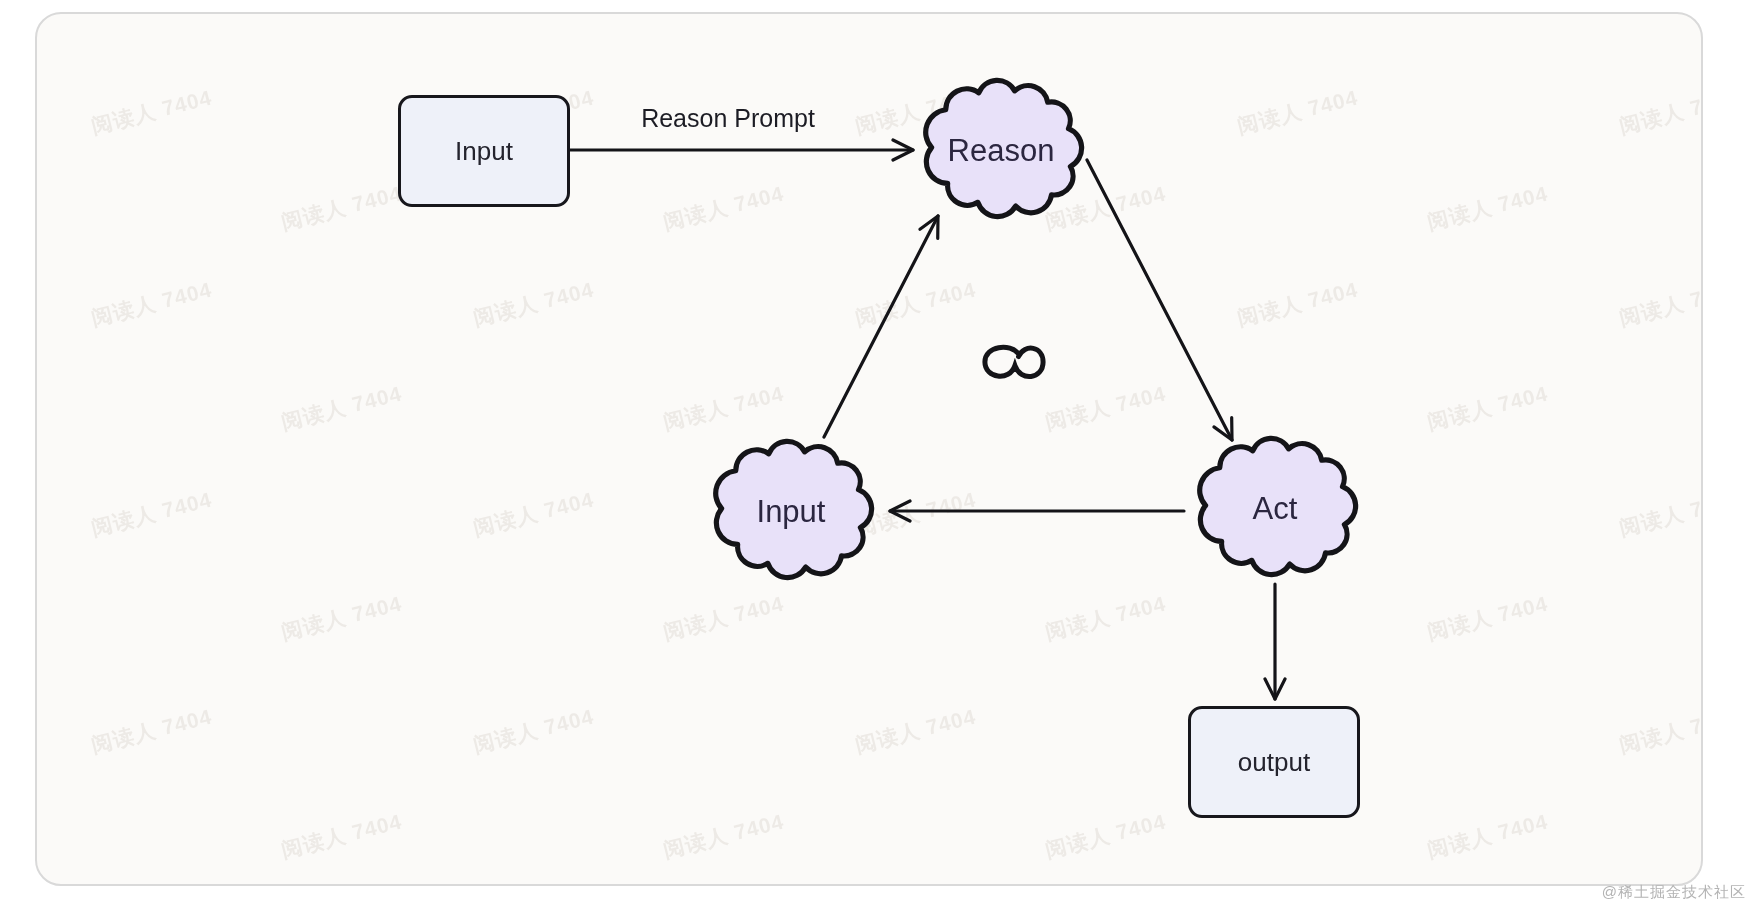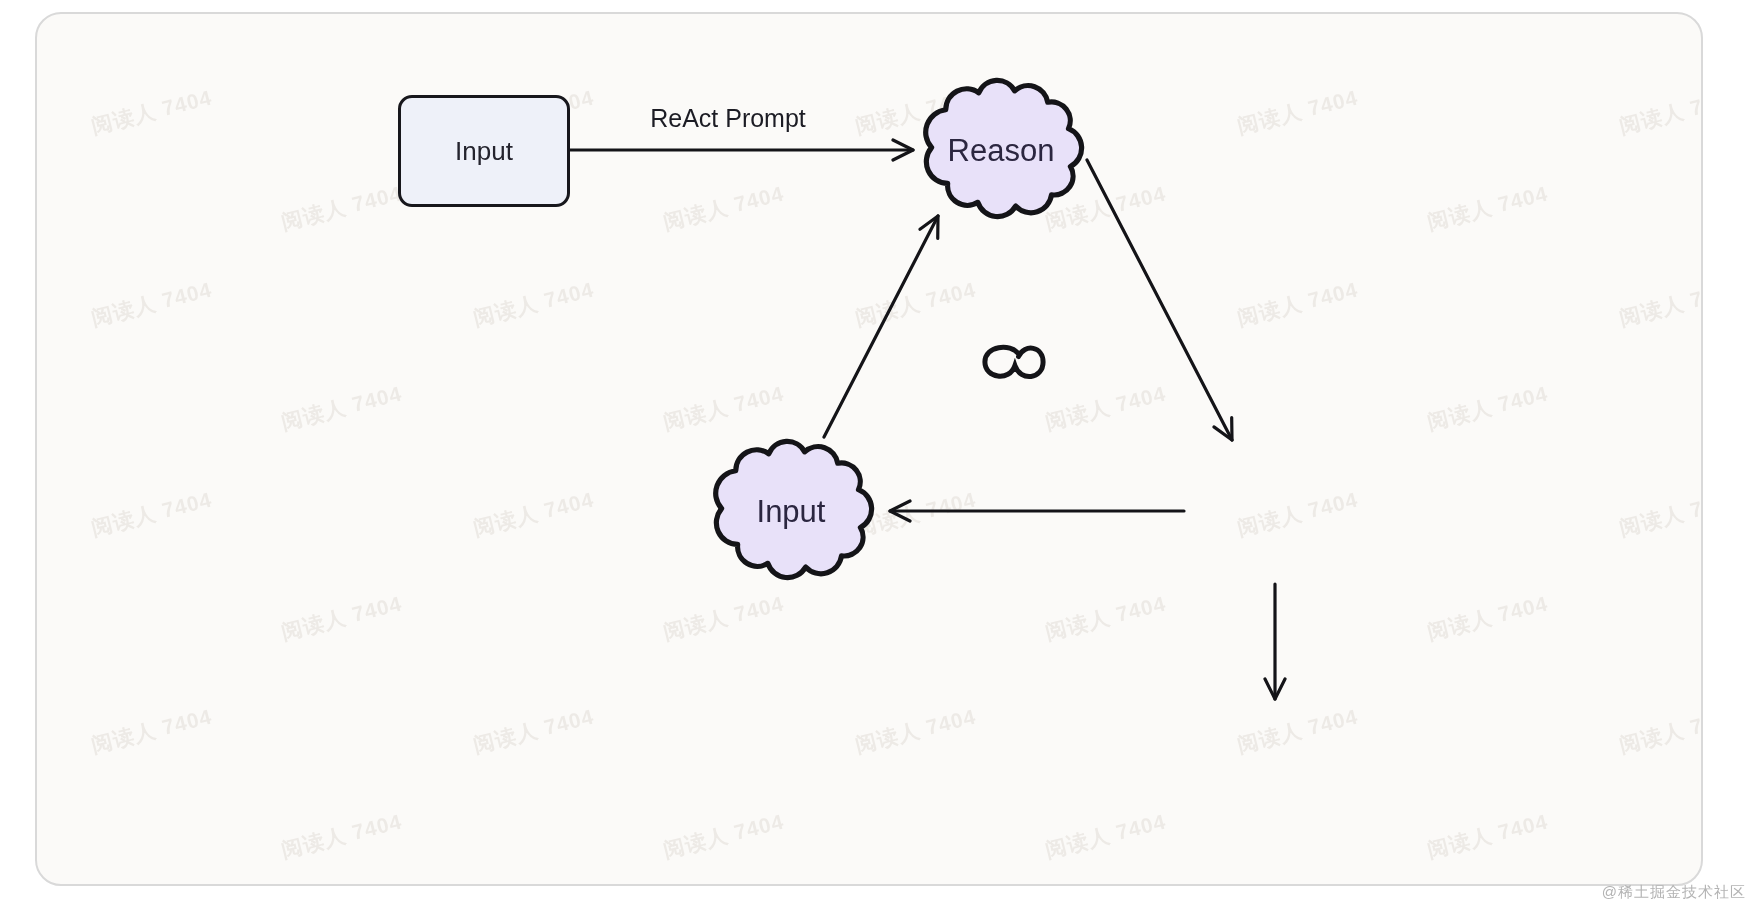--- a/index.html
+++ b/index.html
@@ -156,41 +156,50 @@
   <svg class="edges">
     <g stroke="#141418" stroke-width="3.2" fill="none" stroke-linecap="round">
       <path d="M570,150 L913,150" marker-end="url(#arrowV)"></path>
       <path d="M824,437 L938,216" marker-end="url(#arrowV)"></path>
       <path d="M1087,160 L1232,440" marker-end="url(#arrowV)"></path>
       <path d="M1184,511 L890,511" marker-end="url(#arrowV)"></path>
       <path d="M1275,584 L1275,699" marker-end="url(#arrowV)"></path>
     </g>
   </svg>
 
-  <div class="edge-label">ReAct Prompt</div>
+  <div class="edge-label">Reason Prompt</div>
 
   <div class="node-box" style="left:398px; top:95px;">
     <span>Input</span>
   </div>
 
   <div class="cloud-wrap" style="left:908px; top:72px;">
     <svg width="186" height="153" viewBox="0 0 197 162">
       <use href="#cloudPath" fill="#e8e1f9" stroke="#141418" stroke-width="5.5" stroke-linejoin="round"></use>
     </svg>
     <div class="cloud-label">Reason</div>
   </div>
 
   <div class="cloud-wrap" style="left:698px; top:433px;">
     <svg width="186" height="153" viewBox="0 0 197 162">
       <use href="#cloudPath" fill="#e8e1f9" stroke="#141418" stroke-width="5.5" stroke-linejoin="round"></use>
     </svg>
     <div class="cloud-label">Input</div>
   </div>
 
+  <div class="cloud-wrap" style="left:1182px; top:430px;">
+    <svg width="186" height="153" viewBox="0 0 197 162">
+      <use href="#cloudPath" fill="#e8e1f9" stroke="#141418" stroke-width="5.5" stroke-linejoin="round"></use>
+    </svg>
+    <div class="cloud-label">Act</div>
+  </div>
 
   <svg class="infinity" width="70" height="40" viewBox="0 0 76 44">
     <path d="M43 13 C 34 1, 6 4, 6 22 C 6 40, 33 44, 39 26 C 45 44, 70 41, 70 22 C 70 5, 50 1, 43 16" fill="none" stroke="#141418" stroke-width="5.5" stroke-linecap="round"></path>
   </svg>
 
+  <div class="node-box" style="left:1188px; top:706px;">
+    <span>output</span>
+  </div>
 
   <div class="credit">@稀土掘金技术社区</div>
 
 </div>
 
 </body></html>

